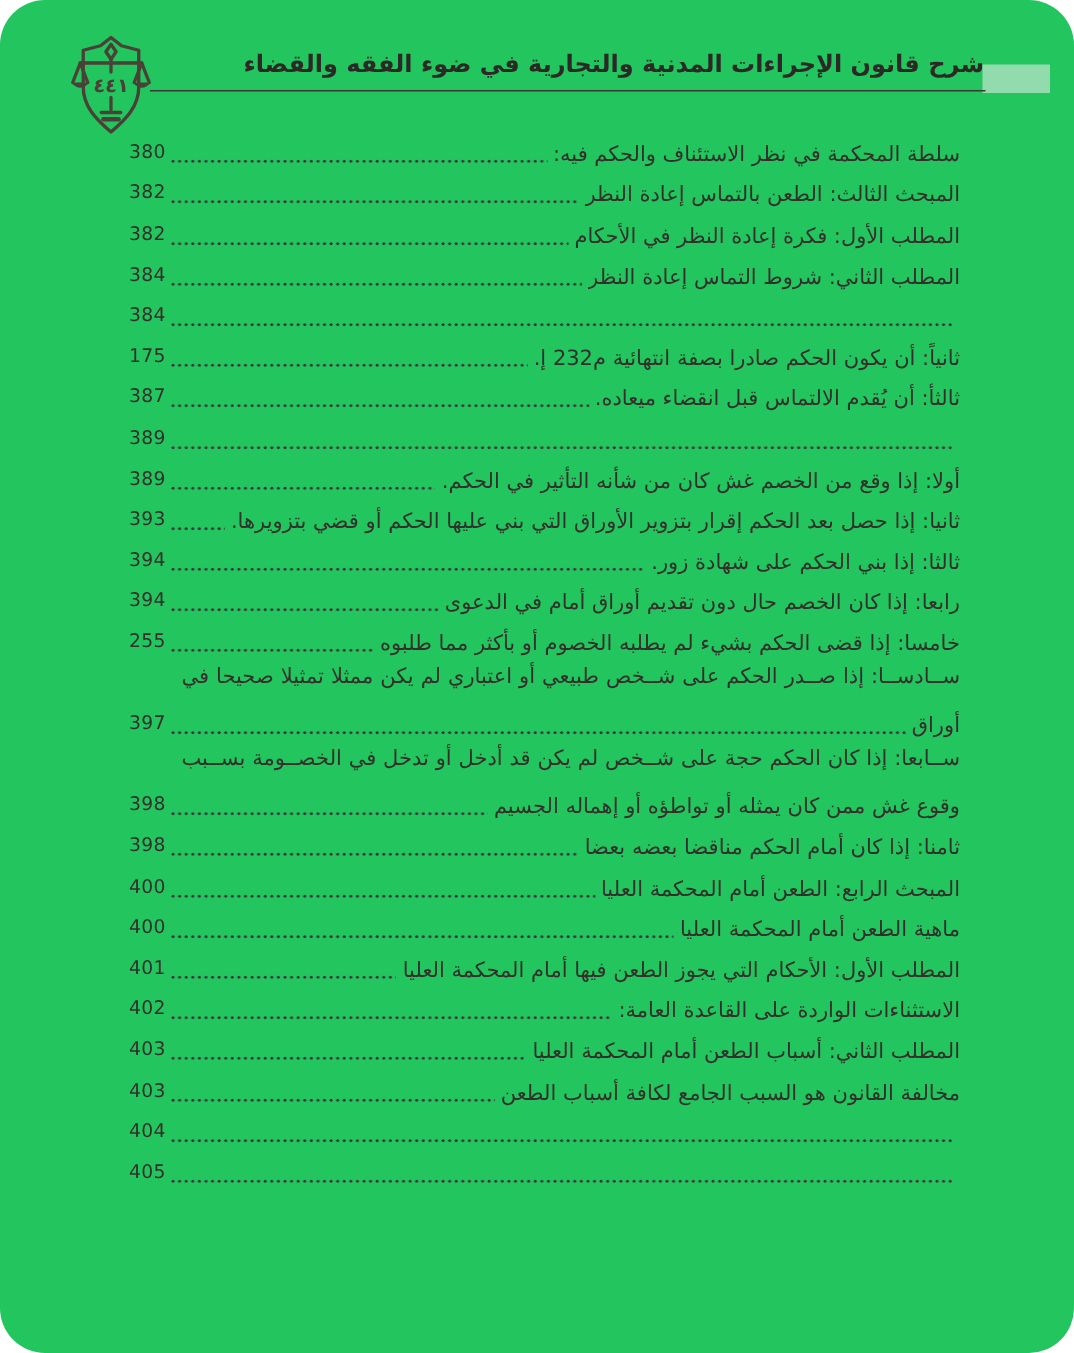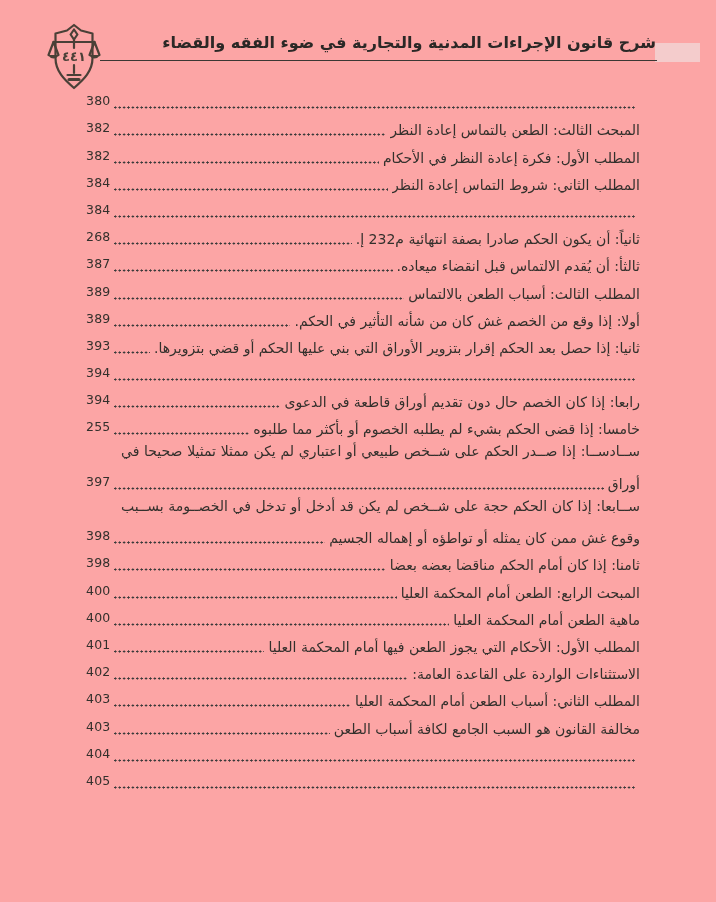--- a/index.html
+++ b/index.html
@@ -2,21 +2,21 @@
 <html lang="ar"><head>
 <meta charset="utf-8">
 <style>
   html,body{margin:0;padding:0;}
   body{
     width:716px;height:902px;position:relative;overflow:hidden;
     background:#ffffff;
     font-family:"DejaVu Sans",sans-serif;
     color:#2f2d2b;
   }
-  .page{position:absolute;inset:0;background:#fca5a5;}
+  .page{position:absolute;inset:0;background:#22c55e;border-radius:30px;}
 
   
   .header-title{
     position:absolute;top:33px;right:60px;
     direction:rtl;text-align:right;
     font-size:16px;font-weight:bold;color:#2b2826;
     white-space:nowrap;
   }
   .header-rule{
     position:absolute;top:60px;left:100px;right:59px;
@@ -91,20 +91,21 @@
     </g>
 
     <path d="M3.5 33 Q9.5 40 15.5 33 Z" fill="#4a4037"></path>
     <path d="M44.5 33 Q50.5 40 56.5 33 Z" fill="#4a4037"></path>
     <text x="30" y="39" text-anchor="middle">٤٤١</text>
   </svg>
 
   <div class="toc">
 
     <div class="row">
+        <span class="t">سلطة المحكمة في نظر الاستئناف والحكم فيه:</span>
         <span class="dots"></span>
         <span class="num">380</span>
       </div>
     <div class="row">
         <span class="t">المبحث الثالث: الطعن بالتماس إعادة النظر</span>
         <span class="dots"></span>
         <span class="num">382</span>
       </div>
     <div class="row">
         <span class="t">المطلب الأول: فكرة إعادة النظر في الأحكام</span>
@@ -116,48 +117,48 @@
         <span class="dots"></span>
         <span class="num">384</span>
       </div>
     <div class="row">
         <span class="dots"></span>
         <span class="num">384</span>
       </div>
     <div class="row">
         <span class="t">ثانياً: أن يكون الحكم صادرا بصفة انتهائية م232 إ.</span>
         <span class="dots"></span>
-        <span class="num">268</span>
+        <span class="num">175</span>
       </div>
     <div class="row">
         <span class="t">ثالثأ: أن يُقدم الالتماس قبل انقضاء ميعاده.</span>
         <span class="dots"></span>
         <span class="num">387</span>
       </div>
     <div class="row">
-        <span class="t">المطلب الثالث: أسباب الطعن بالالتماس</span>
         <span class="dots"></span>
         <span class="num">389</span>
       </div>
     <div class="row">
         <span class="t">أولا: إذا وقع من الخصم غش كان من شأنه التأثير في الحكم.</span>
         <span class="dots"></span>
         <span class="num">389</span>
       </div>
     <div class="row">
         <span class="t">ثانيا: إذا حصل بعد الحكم إقرار بتزوير الأوراق التي بني عليها الحكم أو قضي بتزويرها.</span>
         <span class="dots"></span>
         <span class="num">393</span>
       </div>
     <div class="row">
+        <span class="t">ثالثا: إذا بني الحكم على شهادة زور.</span>
         <span class="dots"></span>
         <span class="num">394</span>
       </div>
     <div class="row">
-        <span class="t">رابعا: إذا كان الخصم حال دون تقديم أوراق قاطعة في الدعوى</span>
+        <span class="t">رابعا: إذا كان الخصم حال دون تقديم أوراق أمام في الدعوى</span>
         <span class="dots"></span>
         <span class="num">394</span>
       </div>
     <div class="row">
         <span class="t">خامسا: إذا قضى الحكم بشيء لم يطلبه الخصوم أو بأكثر مما طلبوه</span>
         <span class="dots"></span>
         <span class="num">255</span>
       </div>
 
     <div class="row wrap">ســادســا: إذا صــدر الحكم على شــخص طبيعي أو اعتباري لم يكن ممثلا تمثيلا صحيحا في</div>

